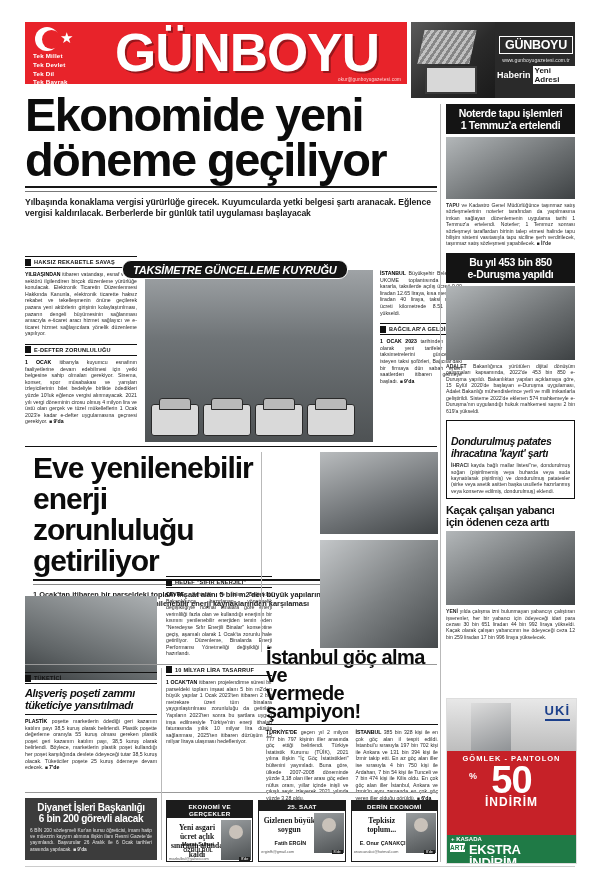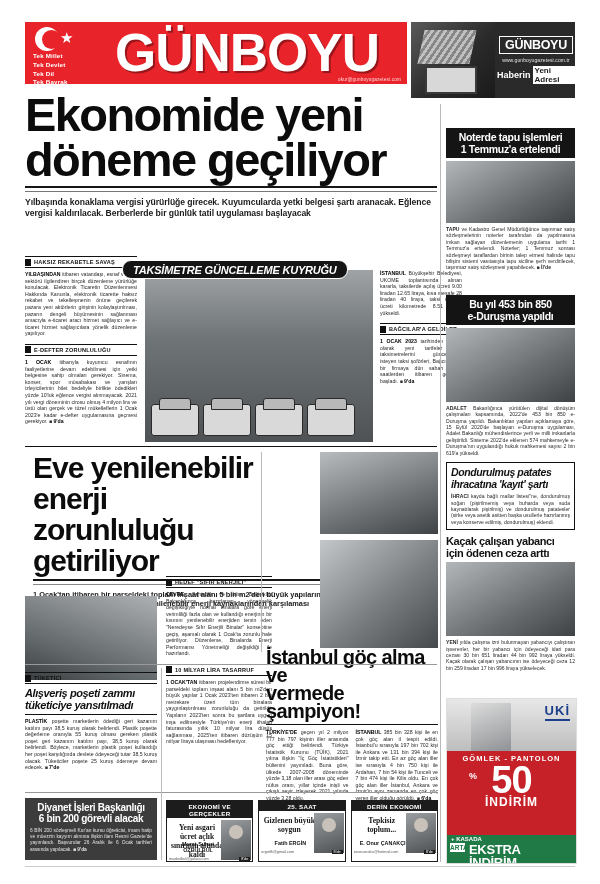--- a/index.html
+++ b/index.html
@@ -256,26 +256,25 @@
     position:absolute;right:2px;bottom:1px;font-size:3.8px;background:#1c1c1c;color:#fff;padding:0 2px;
   }
 
   
   .rail{position:absolute;left:446px;top:104px;width:129px;}
   .rail-hd{
     background:#141414;color:#fff;text-align:center;
     font-size:10.5px;line-height:12px;font-weight:bold;
     padding:3px 3px;letter-spacing:-.3px;
     margin-bottom:3px;
-    margin-top:24px;
   }
   .rail-photo{width:129px;height:62px;background:linear-gradient(150deg,#b3b7b9,#6a6e70 60%,#3e4244);margin-bottom:3px;}
   .rail-txt{font-size:5.1px;line-height:6.4px;text-align:justify;color:#2a2a2a;margin:0 0 6px;}
   .rail-box{border:1px solid #111;padding:4px;box-sizing:border-box;margin-bottom:5px;}
-  .rail-box h5{margin:0 0 3px;font-size:10.5px;line-height:11.5px;font-weight:bold;font-style:italic;letter-spacing:-.4px;}
+  .rail-box h5{margin:11px 0 3px;font-size:10.5px;line-height:11.5px;font-weight:bold;font-style:italic;letter-spacing:-.4px;}
 
   .kacak-hd{
     font-size:11px;line-height:12px;font-weight:bold;letter-spacing:-.4px;margin-bottom:3px;
   }
 
   
   .ad{
     position:absolute;left:446px;top:698px;width:129px;height:164px;
     overflow:hidden;background:#fff;border:1px solid #ddd;
   }

